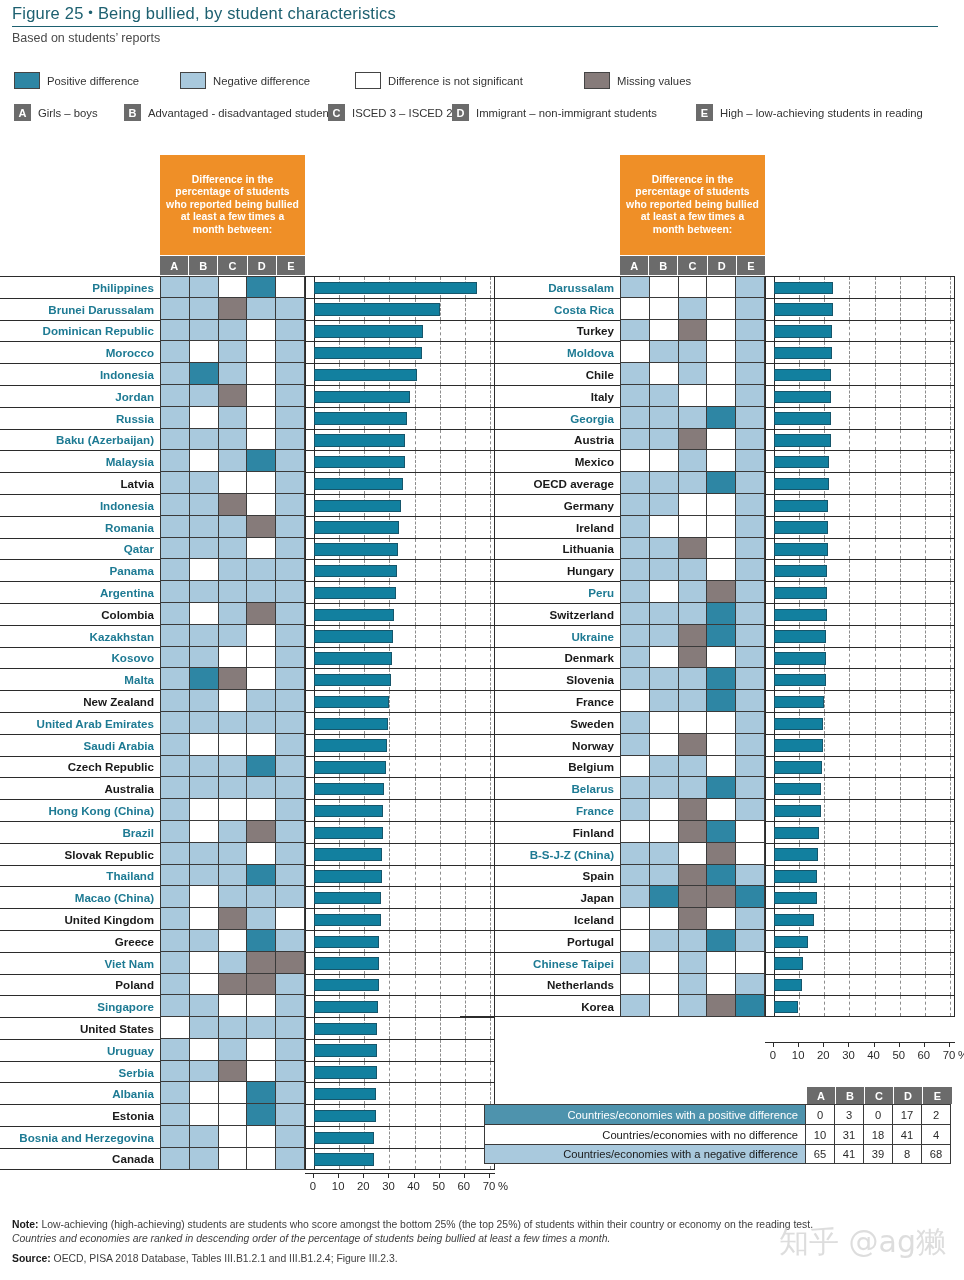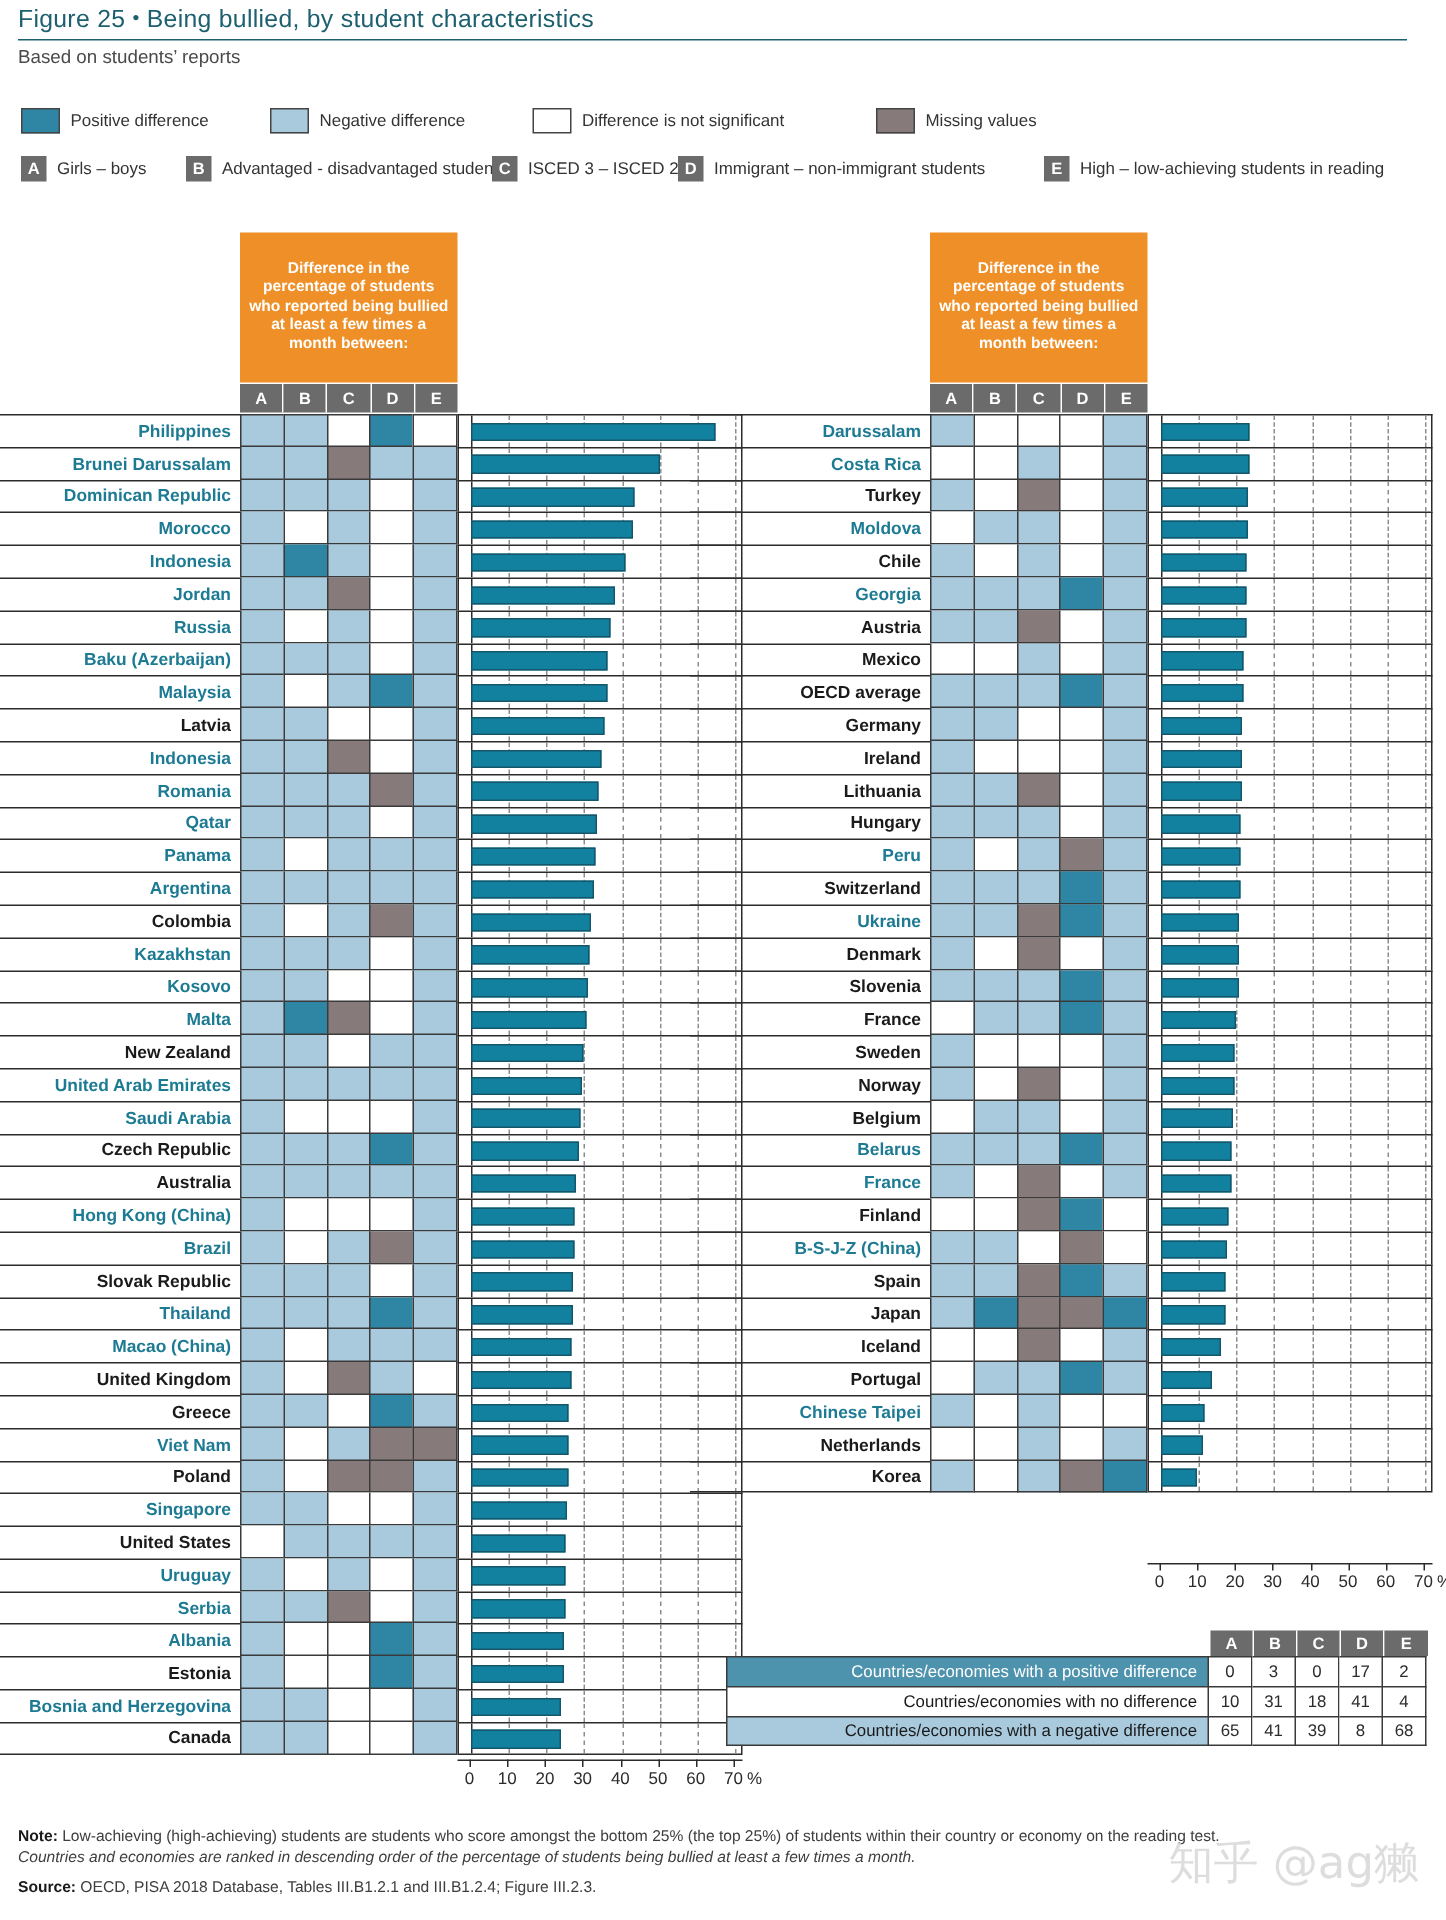--- a/index.html
+++ b/index.html
@@ -1263,20 +1263,43 @@
               <div class="gl" style="left: 83.4286px;"></div>
               <div class="gl" style="left: 108.571px;"></div>
               <div class="gl" style="left: 133.714px;"></div>
               <div class="gl" style="left: 158.857px;"></div>
               <div class="gl" style="left: 184px;"></div>
             </div>
             <div class="bar" title="Chile: 22.5%" style="left: 8px; width: 56.5714px;"></div>
           </div>
         </div>
         <div class="row">
+          <div class="cname member">Italy</div>
+          <div class="cells">
+            <div class="cell c-neg"></div>
+            <div class="cell c-neg"></div>
+            <div class="cell c-ns"></div>
+            <div class="cell c-ns"></div>
+            <div class="cell c-neg"></div>
+          </div>
+          <div class="barcellwrap">
+            <div class="gridlines" style="height: 100%;">
+              <div class="gl solid" style="left: 8px;"></div>
+              <div class="gl" style="left: 33.1429px;"></div>
+              <div class="gl" style="left: 58.2857px;"></div>
+              <div class="gl" style="left: 83.4286px;"></div>
+              <div class="gl" style="left: 108.571px;"></div>
+              <div class="gl" style="left: 133.714px;"></div>
+              <div class="gl" style="left: 158.857px;"></div>
+              <div class="gl" style="left: 184px;"></div>
+            </div>
+            <div class="bar" title="Italy: 22.5%" style="left: 8px; width: 56.5714px;"></div>
+          </div>
+        </div>
+        <div class="row">
           <div class="cname partner">Georgia</div>
           <div class="cells">
             <div class="cell c-neg"></div>
             <div class="cell c-neg"></div>
             <div class="cell c-neg"></div>
             <div class="cell c-pos"></div>
             <div class="cell c-neg"></div>
           </div>
           <div class="barcellwrap">
             <div class="gridlines" style="height: 100%;">

